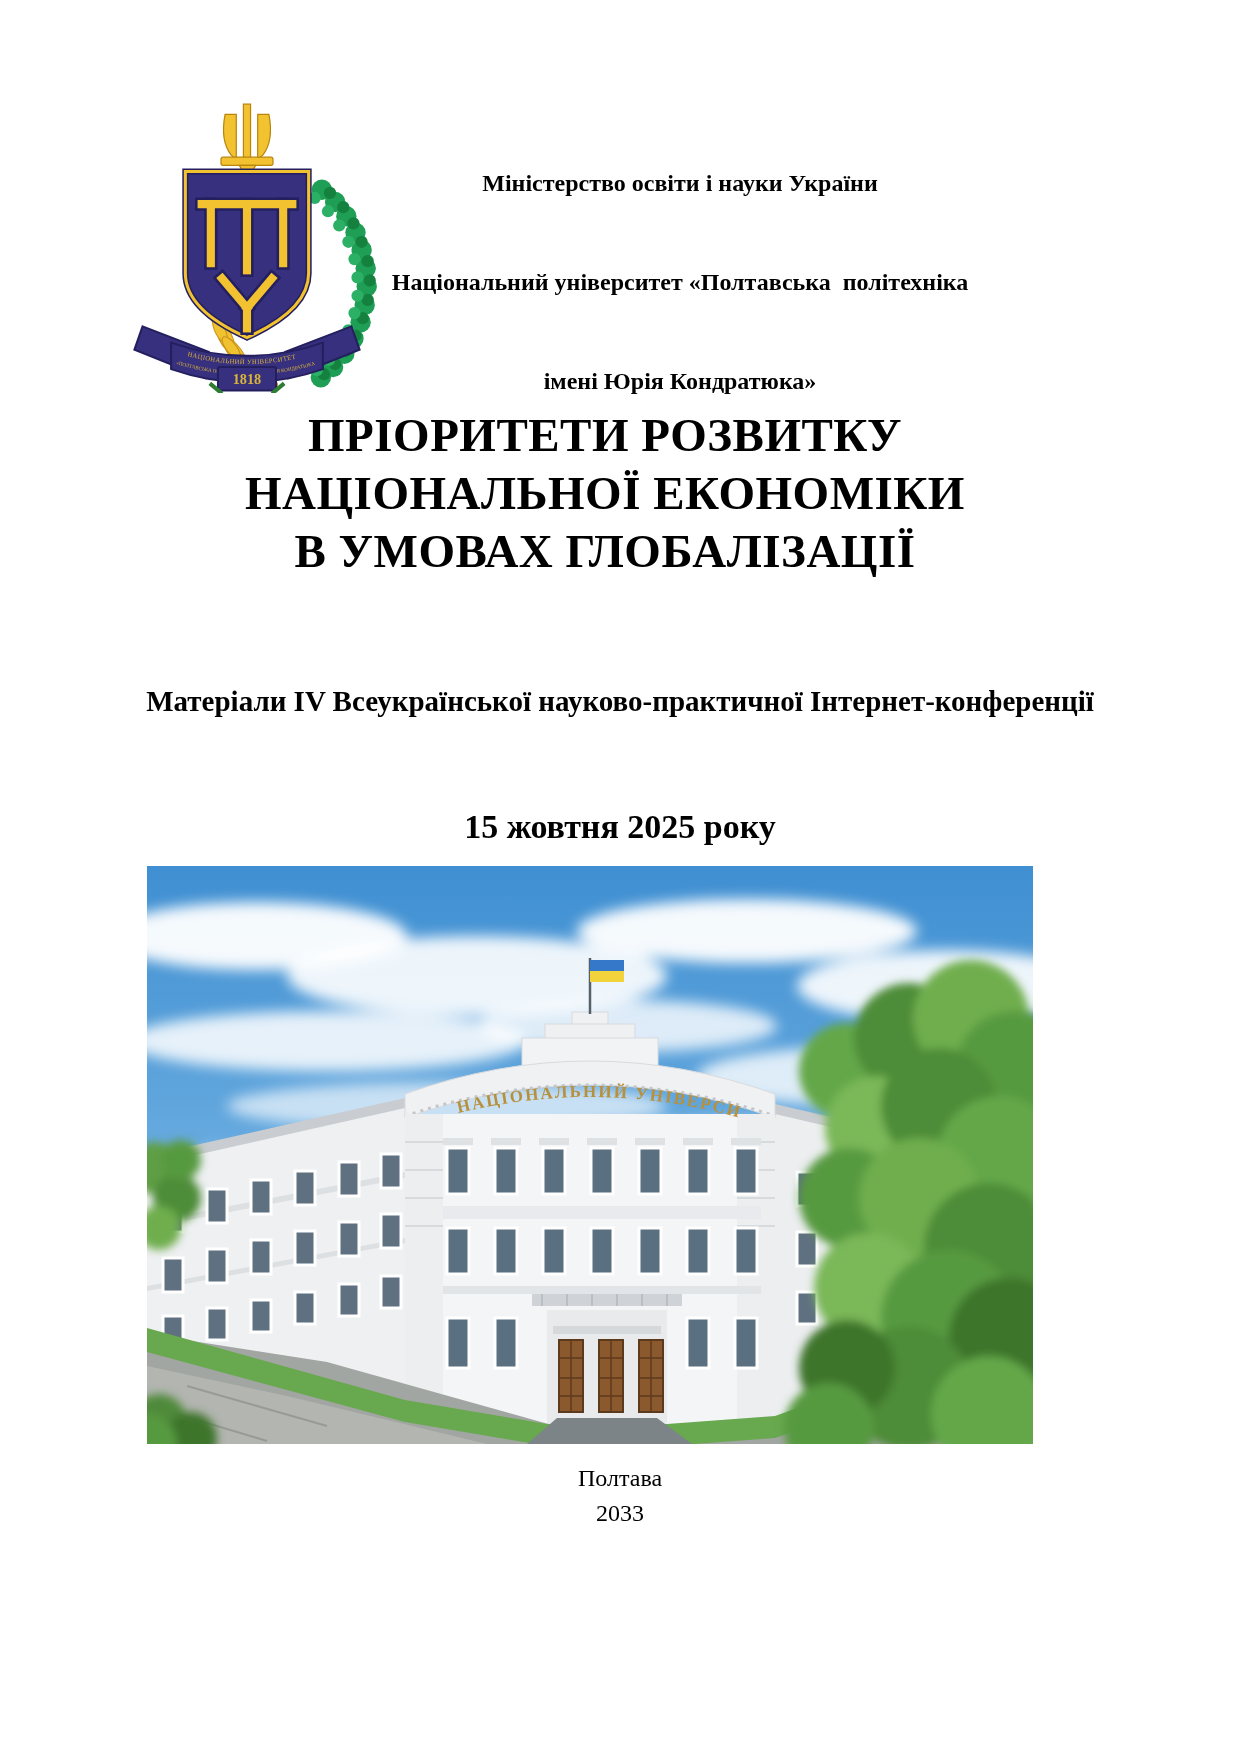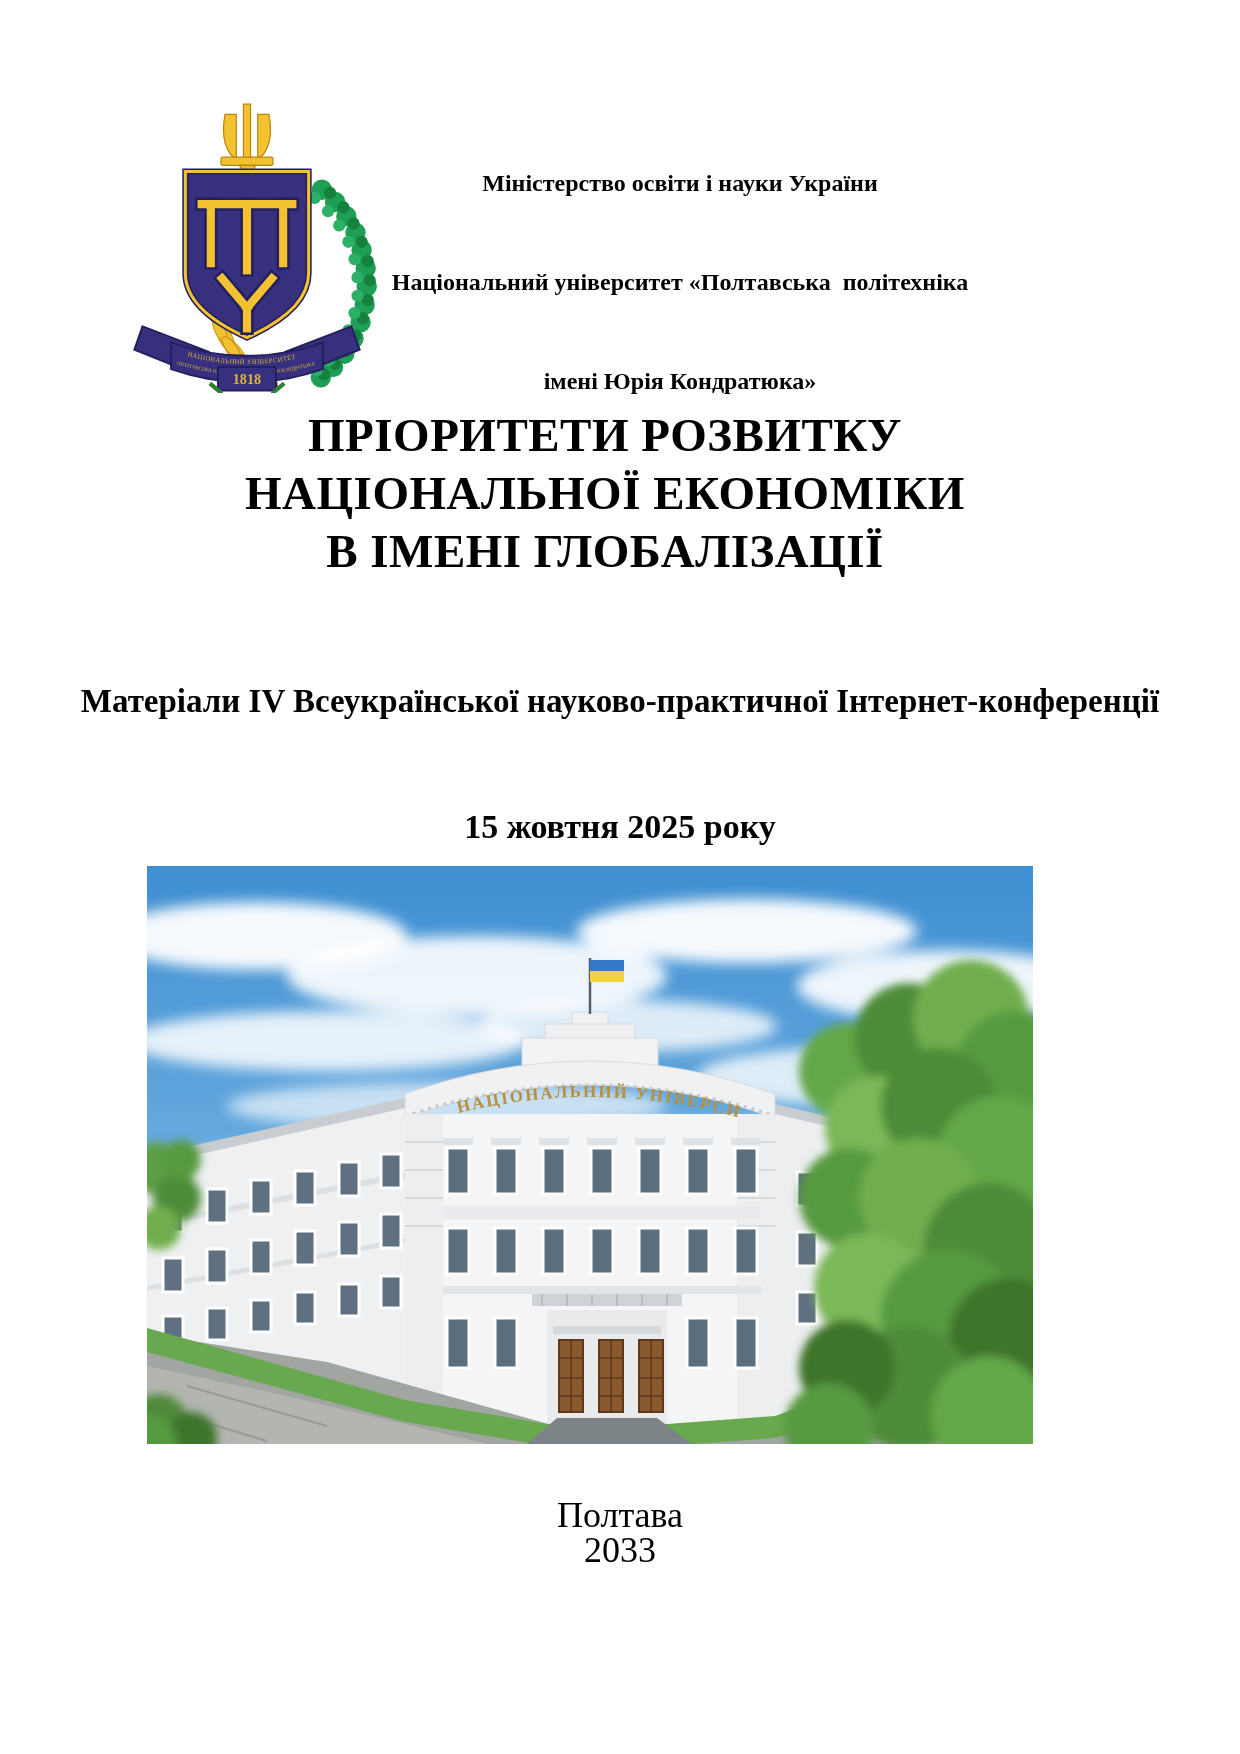--- a/index.html
+++ b/index.html
@@ -20,33 +20,33 @@
     text-align:center;font-weight:bold;font-size:24px;line-height:33px;
     white-space:pre-wrap;
   }
   .title{
     position:absolute;left:0;top:406px;width:1210px;margin:0;
     text-align:center;font-weight:bold;font-size:47px;line-height:58px;
     letter-spacing:0.5px;
   }
   .subtitle{
     position:absolute;left:0;top:684px;width:1240px;
-    text-align:center;font-weight:bold;font-size:33px;line-height:34px;
+    text-align:center;font-weight:bold;font-size:29px;line-height:34px;
   }
   .date{
     position:absolute;left:0;top:808px;width:1240px;
     text-align:center;font-weight:bold;font-size:34px;
   }
   .photo{
     position:absolute;left:147px;top:866px;width:886px;height:578px;
   }
   .photo svg{display:block;width:100%;height:100%;}
   .imprint{
-    position:absolute;left:0;top:1498px;width:1240px;
-    text-align:center;font-size:36px;line-height:35px;font-weight:normal;
+    position:absolute;left:0;top:1461px;width:1240px;
+    text-align:center;font-size:24px;line-height:35px;font-weight:normal;
   }
 </style>
 </head>
 <body>
 
 <div class="page">
 
   <div class="logo">
     <svg viewBox="0 0 265 295" xmlns="http://www.w3.org/2000/svg">
 
@@ -176,21 +176,21 @@
 
   <div class="ministry">
     <div>Міністерство освіти і науки України</div>
     <div>Національний університет «Полтавська  політехніка</div>
     <div>імені Юрія Кондратюка»</div>
   </div>
 
   <h1 class="title">
     <div>ПРІОРИТЕТИ РОЗВИТКУ</div>
     <div>НАЦІОНАЛЬНОЇ ЕКОНОМІКИ</div>
-    <div>В ІМЕНІ ГЛОБАЛІЗАЦІЇ</div>
+    <div>В УМОВАХ ГЛОБАЛІЗАЦІЇ</div>
   </h1>
 
   <div class="subtitle">Матеріали IV Всеукраїнської науково-практичної Інтернет-конференції</div>
 
   <div class="date">15 жовтня 2025 року</div>
 
   <div class="photo">
     <svg viewBox="0 0 886 578" xmlns="http://www.w3.org/2000/svg" preserveAspectRatio="none">
       <defs>
         <linearGradient id="sky" x1="0" y1="0" x2="0" y2="1">

